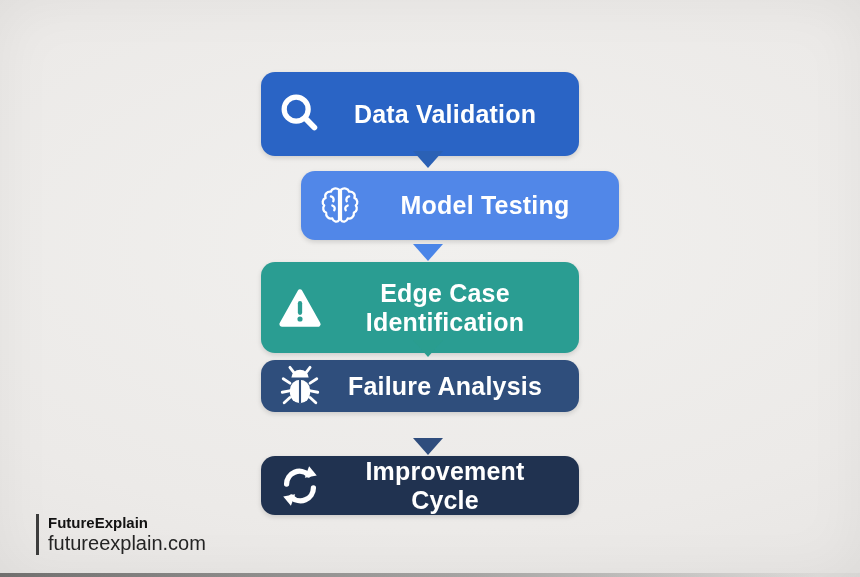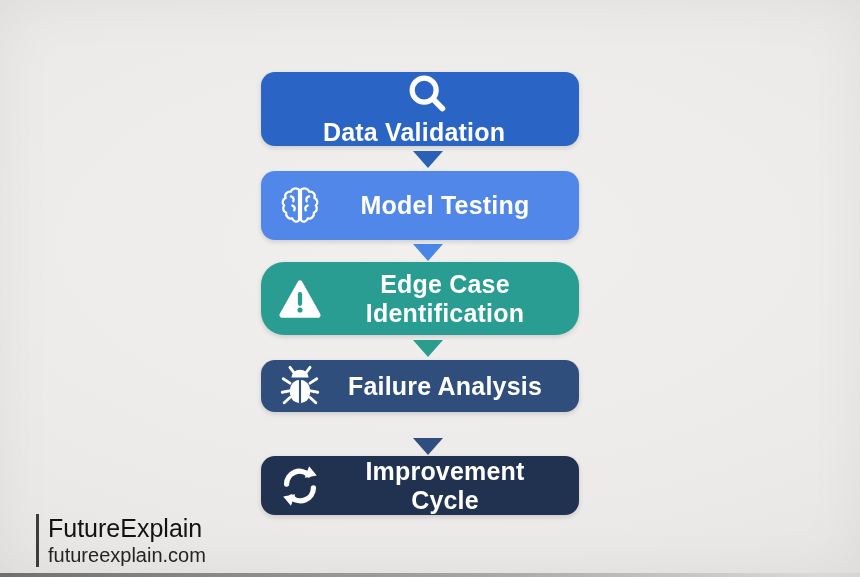--- a/index.html
+++ b/index.html
@@ -16,23 +16,23 @@
   .bottom-edge{
     position:absolute;left:0;bottom:0;width:100%;height:4px;
     background:linear-gradient(to right, rgba(20,20,20,0.55) 0%, rgba(20,20,20,0.30) 55%, rgba(20,20,20,0.04) 95%);
   }
   .step{
     position:absolute;left:261px;width:318px;
     border-radius:14px;
     display:flex;align-items:center;
     box-shadow:0 2px 5px rgba(0,0,0,0.14);
   }
-  .step-1{top:72px;height:74px;flex-direction:column;}
+  .step-1{top:72px;height:84px;}
   .step-2{top:171px;height:69px;}
-  .step-3{top:262px;height:73px;border-radius:23px;}
+  .step-3{top:262px;height:91px;}
   .step-4{top:360px;height:52px;}
   .step-5{top:456px;height:59px;}
   .icon{
     flex:0 0 auto;
     width:46px;height:46px;margin-left:16px;
     display:flex;align-items:center;justify-content:center;
   }
   .icon svg{width:46px;height:46px;display:block;}
   .step-label{
     flex:1;
@@ -56,21 +56,21 @@
   .arrow-3{top:340px;}
   .arrow-4{top:438px;}
   .watermark{
     position:absolute;left:36px;top:514px;
     display:flex;align-items:stretch;
   }
   .watermark-bar{
     width:3px;background:#3c3c3c;margin-right:9px;
   }
   .watermark-brand{
-    font-size:25px;font-weight:400;color:#121212;line-height:1.15;
+    font-size:15px;font-weight:700;color:#121212;line-height:1.15;
   }
   .watermark-url{
     font-size:20px;font-weight:400;color:#242424;line-height:1.2;
   }
 </style>
 </head>
 <body>
 
 <div class="canvas">
 
@@ -79,21 +79,21 @@
       <svg viewBox="0 0 48 48">
         <circle cx="20" cy="19" r="12.5" fill="none" stroke="#ffffff" stroke-width="5.5"></circle>
         <line x1="29.5" y1="28.5" x2="39" y2="38" stroke="#ffffff" stroke-width="6" stroke-linecap="round"></line>
       </svg>
     </span>
     <span class="step-label">Data Validation</span>
   </div>
 
   <div class="flow-arrow arrow-1" style="border-top-color: rgb(43, 97, 181);"></div>
 
-  <div class="step step-2" style="background-color: rgb(81, 135, 232);">
+  <div class="step step-2" style="background-color: rgb(81, 135, 232); margin-left: 40px;">
     <span class="icon">
       <svg viewBox="0 0 48 48">
         <g fill="none" stroke="#ffffff" stroke-width="2.4" stroke-linecap="round" stroke-linejoin="round">
           <path d="M23 7 C20 4.5 15.5 5.5 14.5 9 C10.5 8.5 7.5 12 9 15.5 C5.5 17 5 21.5 7.5 23.5 C5.5 26 6.5 30 9.5 31 C9 35 12.5 38 16 37 C17 40.5 21.5 41.5 23 38.5 Z"></path>
           <path d="M25 7 C28 4.5 32.5 5.5 33.5 9 C37.5 8.5 40.5 12 39 15.5 C42.5 17 43 21.5 40.5 23.5 C42.5 26 41.5 30 38.5 31 C39 35 35.5 38 32 37 C31 40.5 26.5 41.5 25 38.5 Z"></path>
           <path d="M14.5 14 c2.5 0.5 3.5 3 2.5 5"></path>
           <path d="M16 23.5 c2.5 0.5 3 3 2 5"></path>
           <path d="M33.5 14 c-2.5 0.5 -3.5 3 -2.5 5"></path>
           <path d="M32 23.5 c-2.5 0.5 -3 3 -2 5"></path>
         </g>

